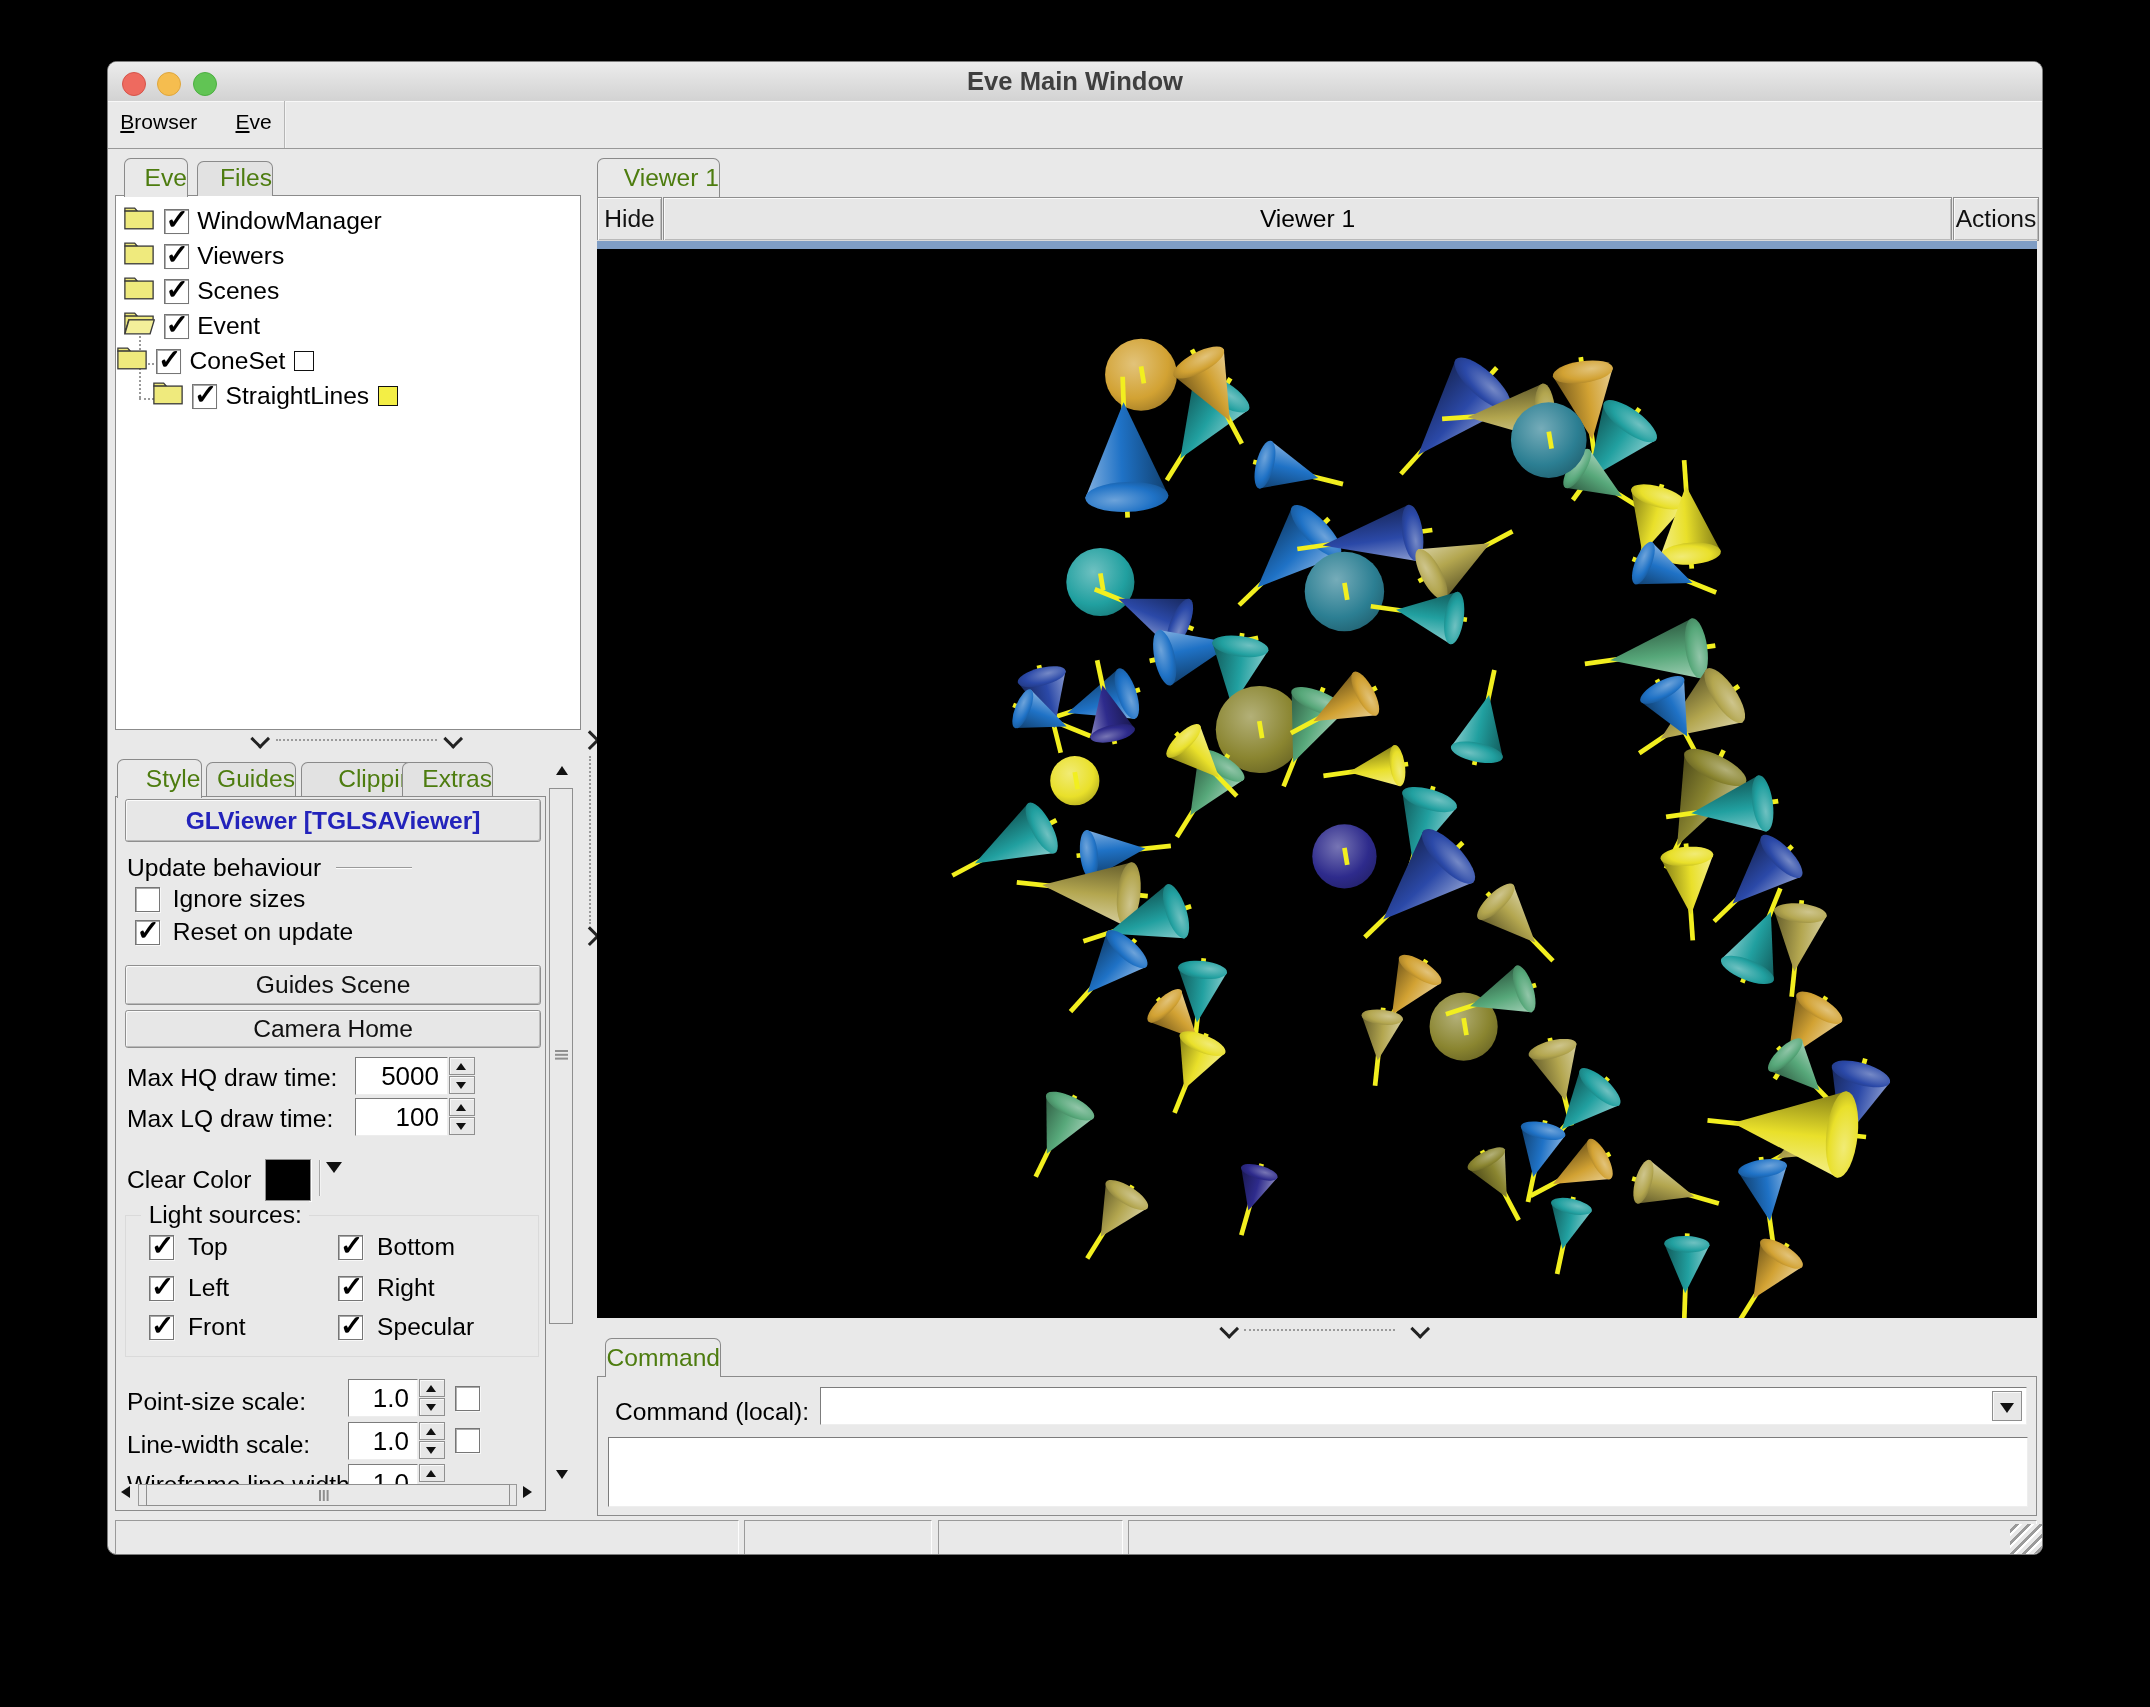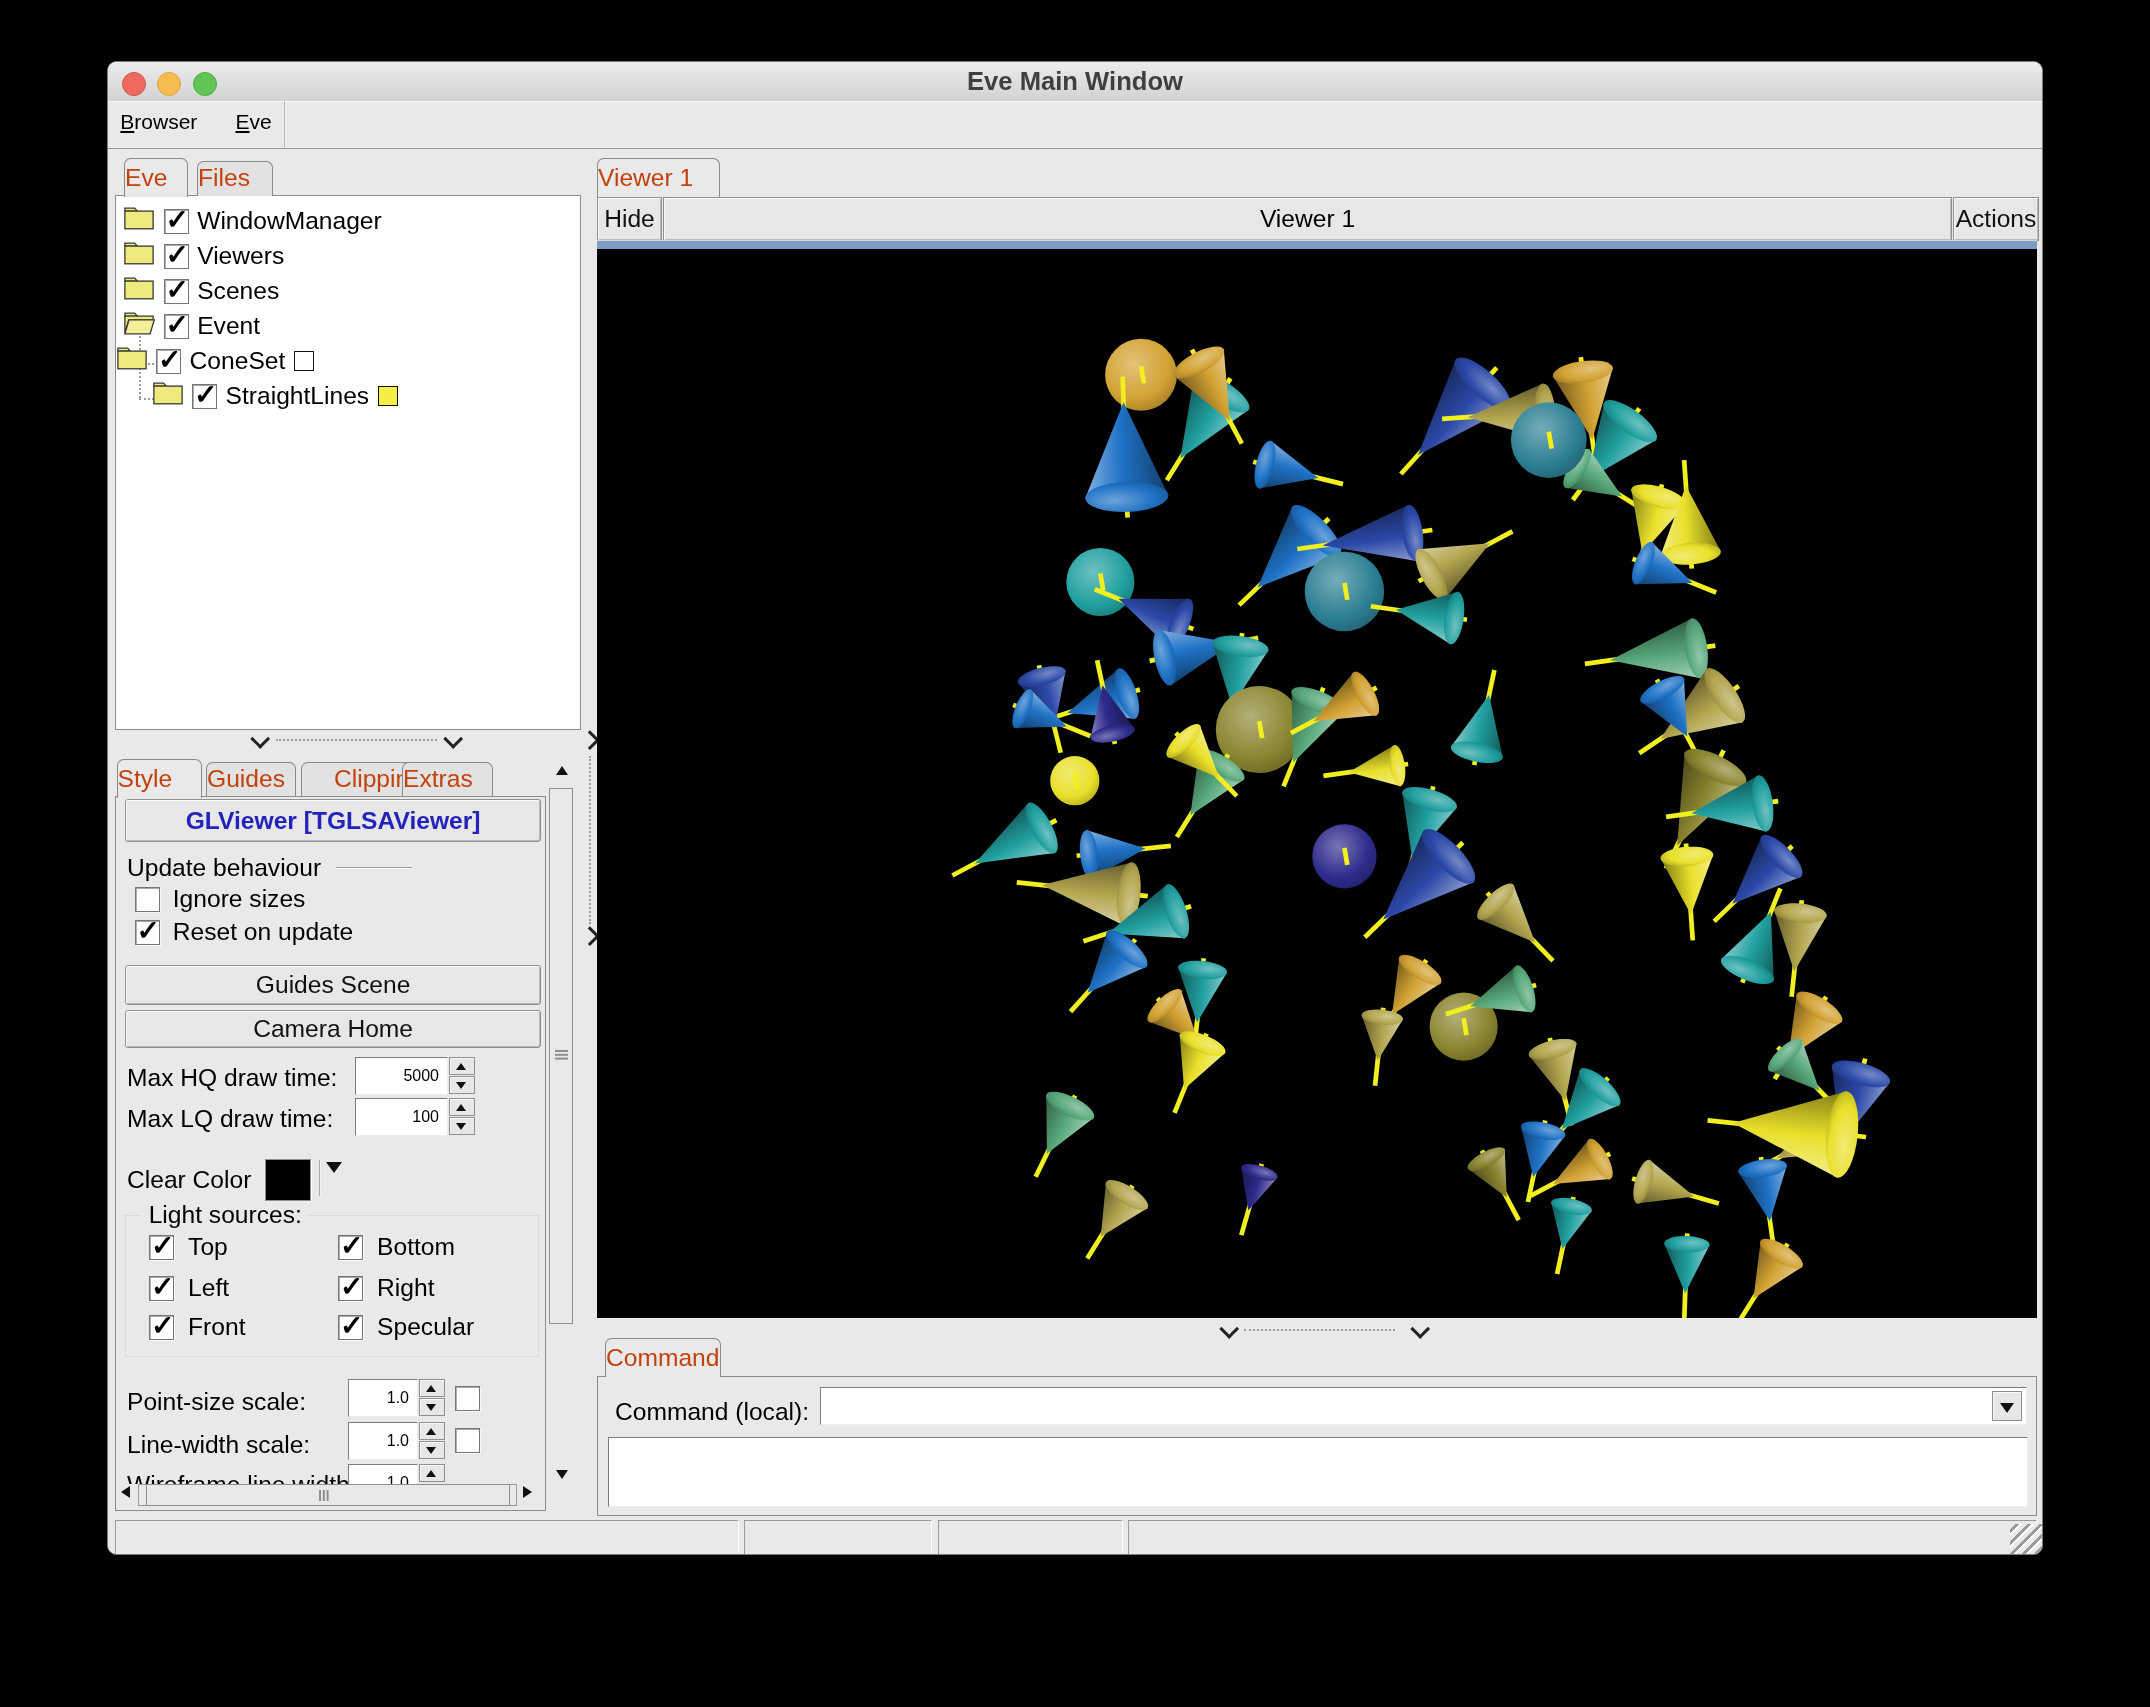--- a/index.html
+++ b/index.html
@@ -20,33 +20,33 @@
     border-bottom:0.9px solid #989898;box-shadow:inset 0 0.9px 0 #f8f8f8;}
   .menu-item{display:inline-block;font-size:21px;color:#000;margin-top:8.5px;cursor:default;}
   #menu-divider{position:absolute;left:176px;top:0;height:100%;width:0.9px;background:#b5b5b5;box-shadow:0.9px 0 0 #f4f4f4;}
   .menu-item u{text-decoration:underline;}
   
   .raised{background:#e7e7e7;border:0.9px solid #8f8f8f;
     box-shadow:inset 0.9px 0.9px 0 #fbfbfb,inset -0.9px -0.9px 0 #b9b9b9;}
   .btn{position:absolute;text-align:center;font-size:24.6px;color:#111;border-radius:2.8px;cursor:pointer;}
   .sunken{background:#fff;border:0.9px solid;border-color:#7c7c7c #eee #eee #7c7c7c;}
   .tab{position:absolute;background:#e9e9e9;border:0.9px solid #8a8a8a;border-bottom:none;
-    border-radius:6.6px 6.6px 0 0;text-align:left;font-size:24.6px;color:#c2410c;cursor:pointer;}
+    border-radius:6.6px 6.6px 0 0;text-align:right;font-size:24.6px;color:#4d7c0f;cursor:pointer;}
   .tab.inactive{background:#e2e2e2;}
   .cb{position:relative;width:23px;height:23px;background:#fff;border:0.9px solid #767676;
     box-shadow:inset 0.9px 0.9px 0 #a8a8a8,0.9px 0.9px 0 #fafafa;flex:none;cursor:pointer;}
   .cb.on::after{content:"\2713";position:absolute;left:0.9px;top:-6.6px;font-size:28px;font-weight:bold;color:#000;}
   .spinners{position:absolute;width:26.5px;height:38px;}
   .spin{position:absolute;left:0;width:26.5px;height:18px;background:#e7e7e7;border:0.9px solid #8f8f8f;
     box-shadow:inset 0.9px 0.9px 0 #fafafa;box-sizing:border-box;cursor:pointer;}
   .spin.up{top:0;} .spin.dn{top:19px;}
   .spin::after{content:"";position:absolute;left:6.6px;border-left:5.7px solid transparent;border-right:5.7px solid transparent;}
   .spin.up::after{top:4.7px;border-bottom:7.6px solid #111;}
   .spin.dn::after{top:4.7px;border-top:7.6px solid #111;}
-  .entry{position:absolute;font-size:16px;text-align:right;padding-right:7.6px;box-sizing:border-box;
+  .entry{position:absolute;font-size:26px;text-align:right;padding-right:7.6px;box-sizing:border-box;
     background:#fff;border:0.9px solid;border-color:#7c7c7c #ededed #ededed #7c7c7c;}
   .lbl{position:absolute;font-size:24.6px;color:#000;white-space:nowrap;}
   
   .chev-d{position:absolute;width:11.4px;height:11.4px;border-right:3.8px solid #222;border-bottom:3.8px solid #222;transform:rotate(45deg);}
   .chev-r{position:absolute;width:11.4px;height:11.4px;border-right:3.8px solid #222;border-bottom:3.8px solid #222;transform:rotate(-45deg);}
   .dotline-h{position:absolute;border-top:2.8px dotted #9a9a9a;}
   .dotline-v{position:absolute;border-left:2.8px dotted #9a9a9a;}
   
   #tab-eve{left:16px;top:96px;width:62px;height:38px;line-height:38px;z-index:3;}
   #tab-files{left:89px;top:99px;width:74px;height:34px;line-height:32px;z-index:1;}

